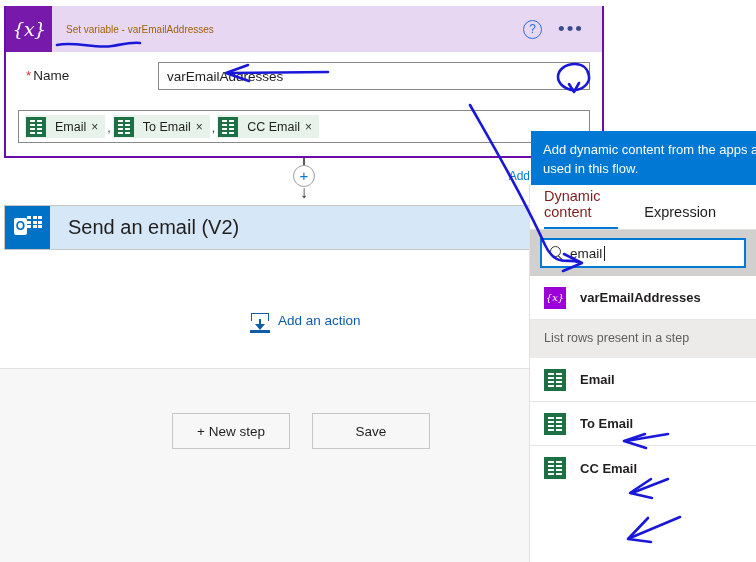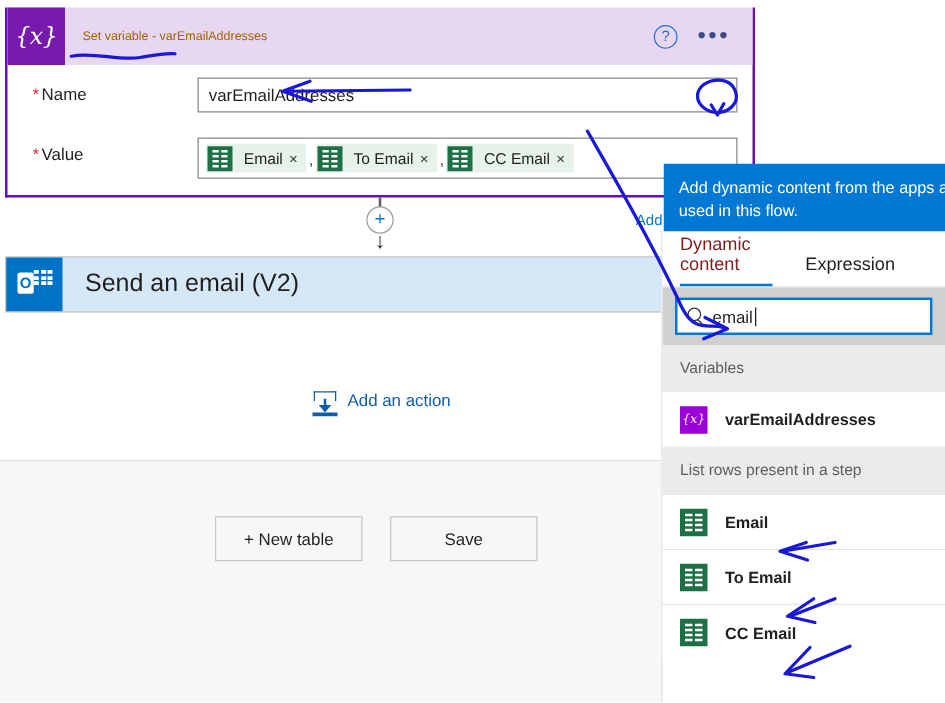--- a/index.html
+++ b/index.html
@@ -273,23 +273,20 @@
       <div class="field-row">
         <div class="field-label">
           <span class="req-star">*</span><span>Name</span>
         </div>
         <div class="name-input">
           <span title="varEmailAddresses">varEmailAddresses</span>
         </div>
       </div>
 
       <div class="field-row">
-        <div class="field-label">
-          <span class="req-star">*</span><span>Value</span>
-        </div>
         <div class="value-input">
 
           <span class="token">
             <span class="token-icon"></span>
             <span class="token-label">Email</span>
             <span class="token-x">×</span>
           </span>
           <span class="token-sep">,</span>
 
           <span class="token">
@@ -330,38 +327,37 @@
     <span class="add-action-icon">
       <span class="aai-top"></span>
         <span class="aai-stem"></span>
       <span class="aai-head"></span>
         <span class="aai-base"></span>
     </span>
     <span class="add-action-label">Add an action</span>
   </div>
 
   <div class="footer-buttons">
-    <button class="btn">+ New table</button>
+    <button class="btn">+ New step</button>
     <button class="btn">Save</button>
   </div>
 
   <div class="dc-panel">
     <div class="dc-tabs">
       <div class="dc-tab active">Dynamic content</div>
       <div class="dc-tab">Expression</div>
     </div>
 
     <div class="dc-search-wrap">
       <div class="dc-search">
         <span class="dc-search-icon"></span>
         <span class="dc-search-text" title="Search dynamic content">email</span>
       </div>
     </div>
 
-    <div class="dc-group-header">Variables</div>
 
     <div class="dc-item">
       <span class="dc-item-var-icon">{<i>x</i>}</span>
       <span class="dc-item-label">varEmailAddresses</span>
     </div>
 
     <div class="dc-group-header">List rows present in a step</div>
 
     <div class="dc-item">
       <span class="dc-item-xl-icon"></span>

